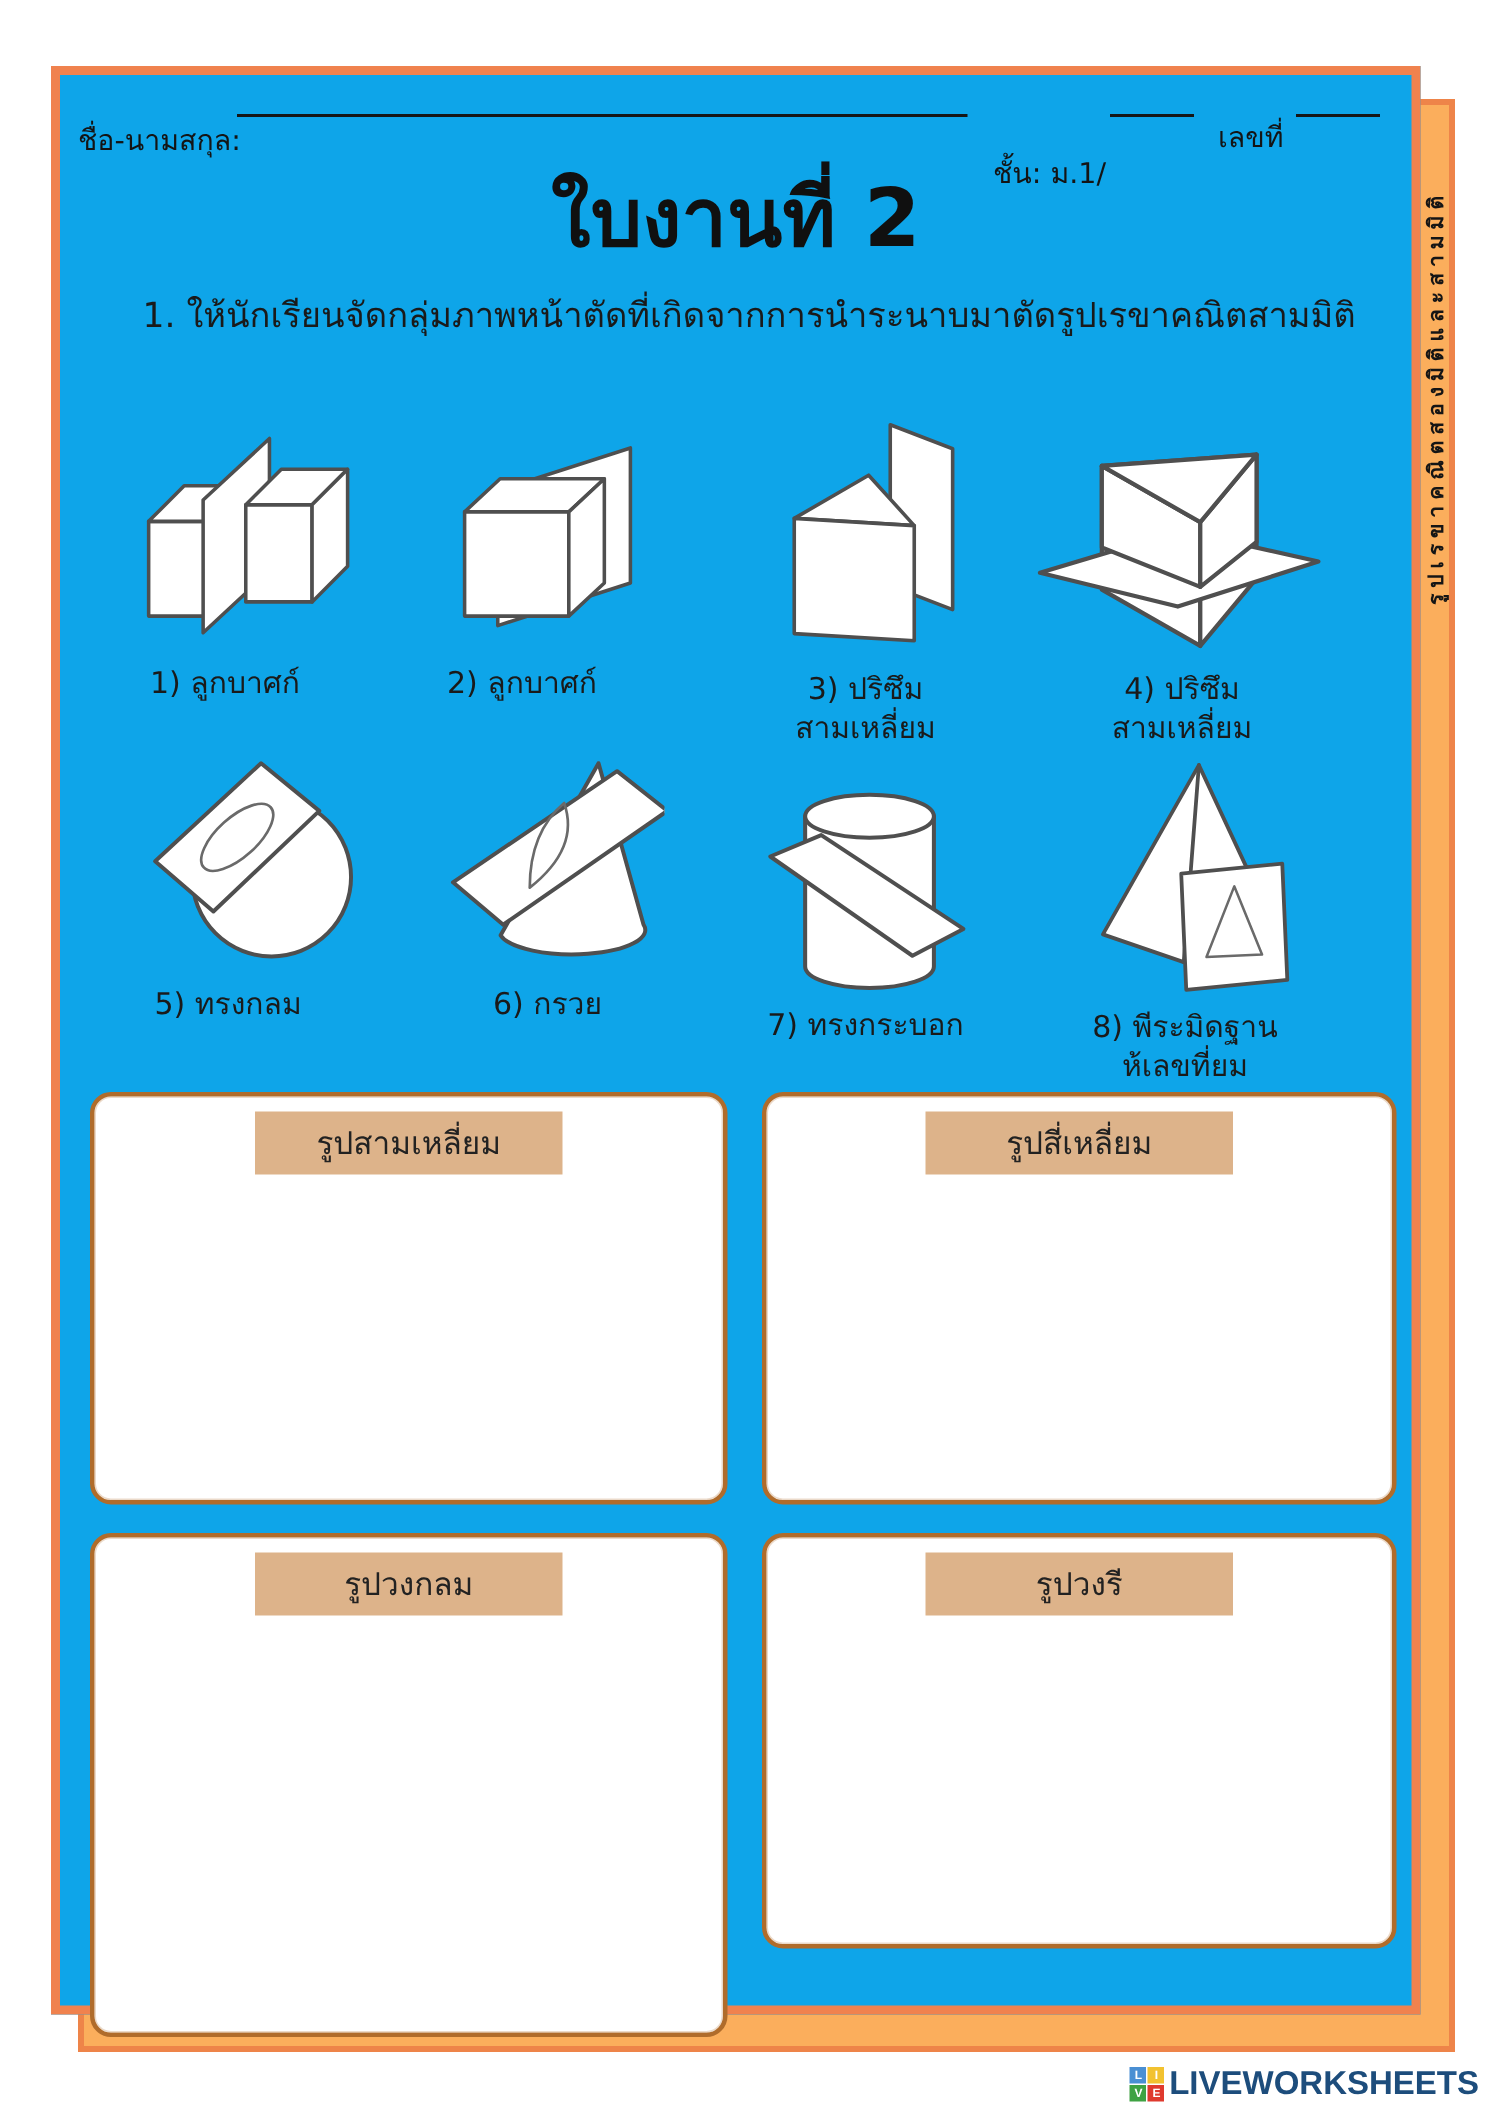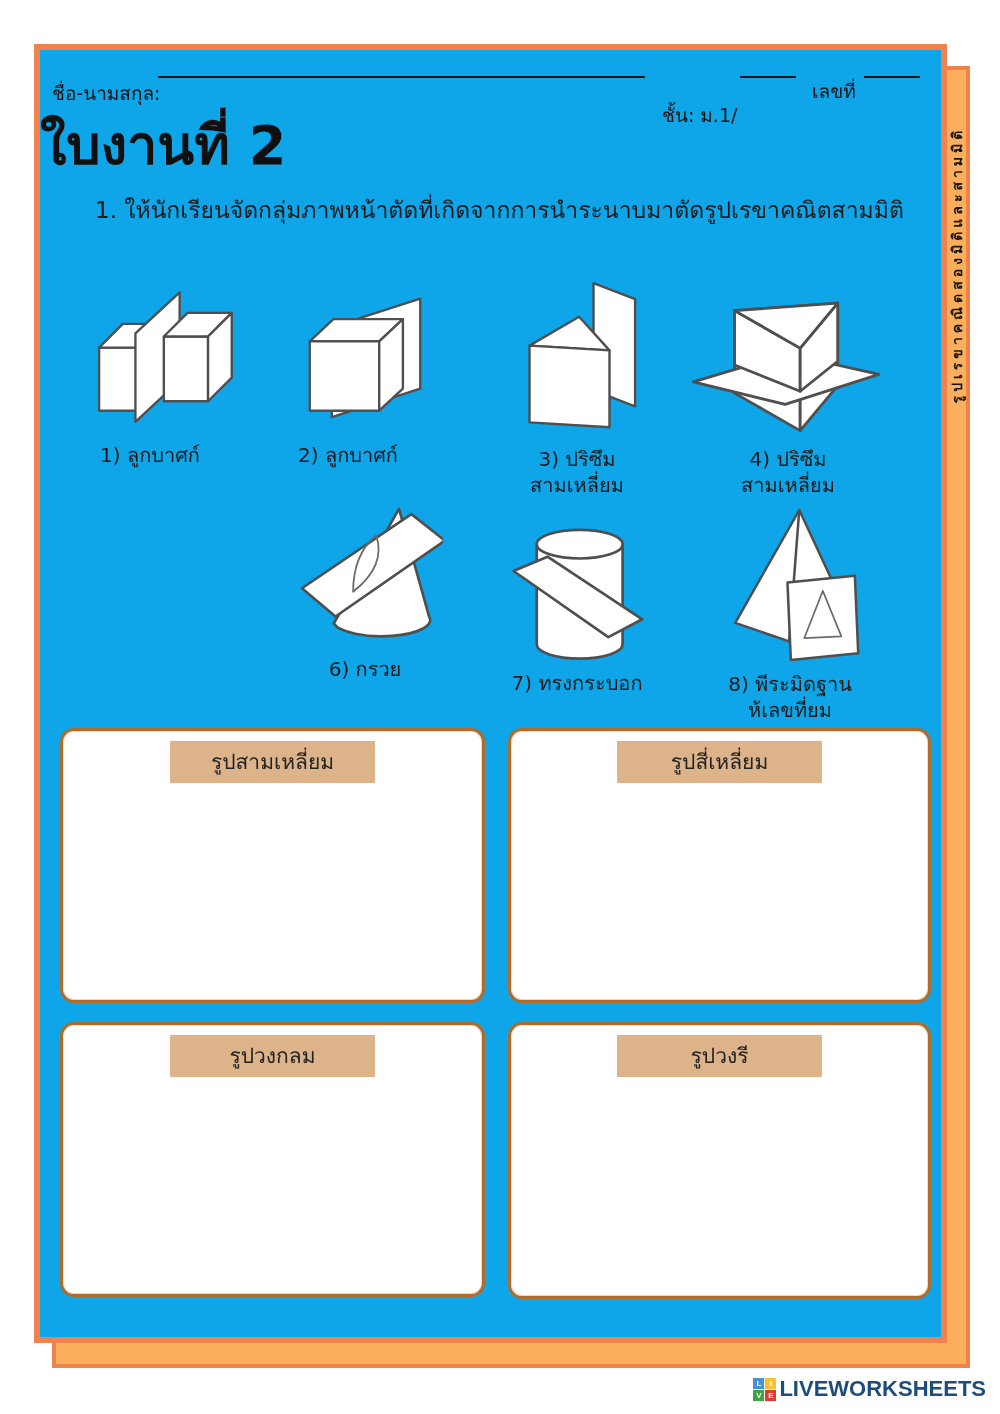--- a/index.html
+++ b/index.html
@@ -15,21 +15,21 @@
                 letter-spacing:4px; color:#151515; white-space:nowrap; }
 
   
   .page { position:absolute; left:34px; top:44px; width:913px; height:1299px;
           background:#0ea5e9; border:6px solid #f0824e; }
 
   
   .hdr-label { position:absolute; font-size:19px; color:#141414; }
   .wline { position:absolute; border-bottom:2px solid #161616; }
 
-  .title { position:absolute; left:0; top:52px; width:901px; text-align:left;
+  .title { position:absolute; left:0; top:52px; width:901px; text-align:center;
            font-size:54px; font-weight:800; color:#101010; }
 
   .instr { position:absolute; font-size:23px; color:#1a1a1a; }
 
   
   .fig { position:absolute; text-align:center; }
   .fig svg { display:block; margin:0 auto; }
   .fig polygon, .fig path, .fig ellipse, .fig circle {
       fill:none; stroke:#4f4f4f; stroke-width:3; stroke-linejoin:round; stroke-linecap:round; }
   .fig .w { fill:#ffffff; }
@@ -113,20 +113,28 @@
         <polygon class="w" points="48,22 158,14 118,62"></polygon>
         <polygon class="w" points="4,98 104,68 202,90 102,122"></polygon>
         <polygon class="w" points="48,22 118,62 118,108 48,80"></polygon>
         <polygon class="w" points="118,62 158,14 158,76 118,108"></polygon>
         <polygon class="w" points="48,22 158,14 118,62"></polygon>
       </svg>
       <div class="fig-label">4) ปริซึม</div>
       <div class="fig-label" style="margin-top:0;">สามเหลี่ยม</div>
     </div>
 
+    <div class="fig" style="left:45px; top:450px; width:170px;">
+      <svg width="155" height="150" viewBox="0 0 160 170">
+        <circle class="w" cx="92" cy="96" r="60"></circle>
+        <polygon class="w" points="4,84 84,10 128,46 48,122"></polygon>
+        <ellipse class="thin" transform="rotate(-42 66 66)" cx="66" cy="66" rx="34" ry="15"></ellipse>
+      </svg>
+      <div class="fig-label left">5) ทรงกลม</div>
+    </div>
 
     <div class="fig" style="left:240px; top:450px; width:170px;">
       <svg width="155" height="150" viewBox="0 0 160 170">
         <path class="w" d="M118,10 L44,140 A54,18 0 0 0 152,132 Z"></path>
         <polygon class="w" points="8,100 132,16 170,46 46,132"></polygon>
         <path class="thin" d="M92,40 Q104,74 66,104 Q66,62 92,40 Z"></path>
       </svg>
       <div class="fig-label">6) กรวย</div>
     </div>
 
@@ -149,21 +157,21 @@
       <div class="fig-label">8) พีระมิดฐาน</div>
       <div class="fig-label" style="margin-top:0;">ห้เลขที่ยม</div>
     </div>
 
     <div class="abox" style="left:20px; top:678px; width:425px; height:275px;">
       <div class="tab">รูปสามเหลี่ยม</div>
     </div>
     <div class="abox" style="left:468px; top:678px; width:423px; height:275px;">
       <div class="tab">รูปสี่เหลี่ยม</div>
     </div>
-    <div class="abox" style="left:20px; top:972px; width:425px; height:275px;">
+    <div class="abox" style="left:20px; top:972px; width:425px; height:336px;">
       <div class="tab">รูปวงกลม</div>
     </div>
     <div class="abox" style="left:468px; top:972px; width:423px; height:277px;">
       <div class="tab">รูปวงรี</div>
     </div>
 
   </div>
 
   <div class="logo">
     <div class="logo-tiles">

